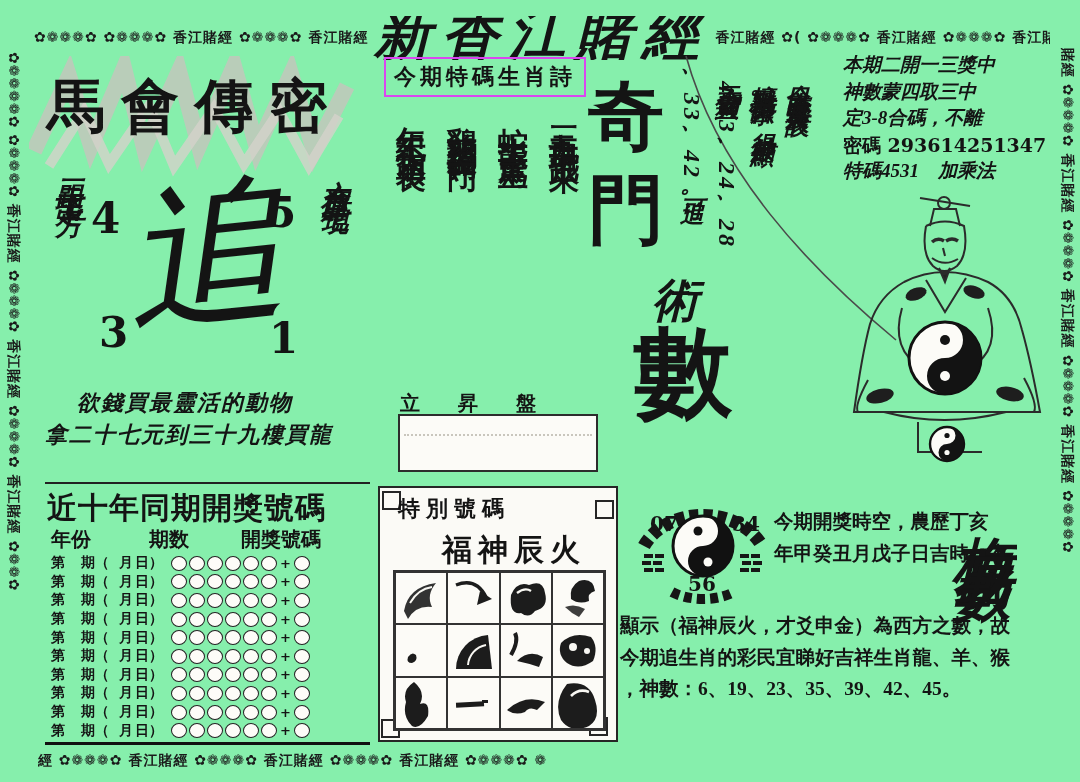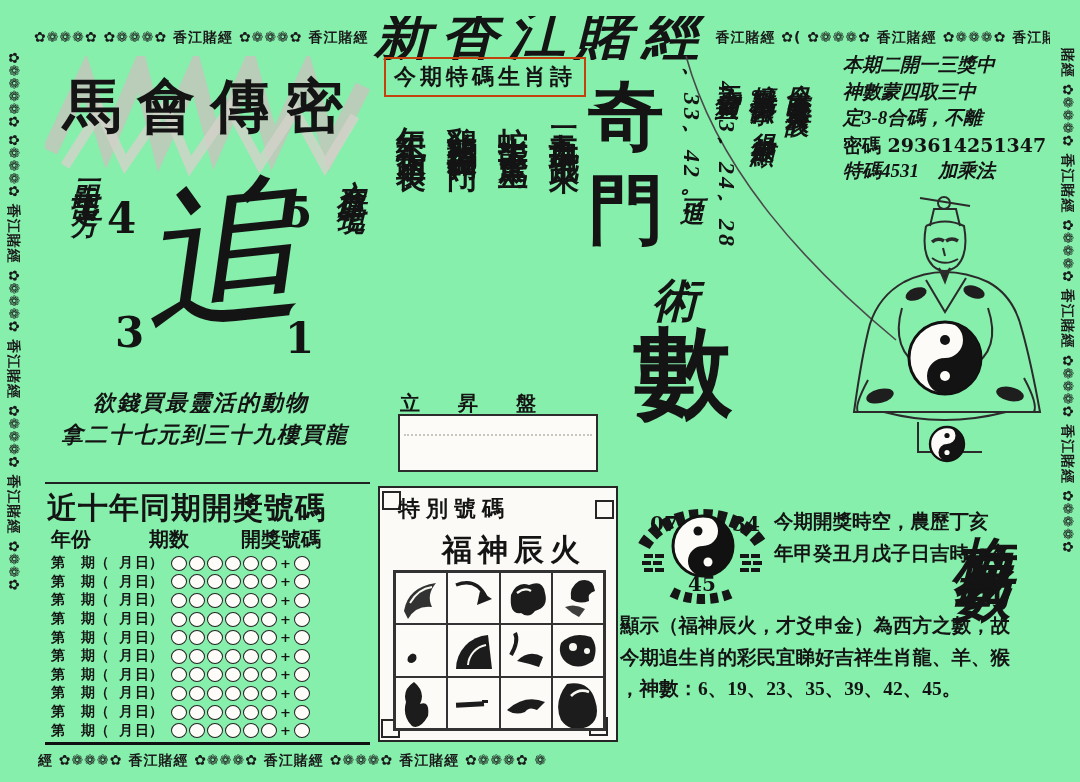--- a/index.html
+++ b/index.html
@@ -14,35 +14,35 @@
 
   
   .pattern{font-family:"DejaVu Sans",sans-serif;font-weight:700;font-size:14px;color:#1a1a1a;letter-spacing:1px;}
   #border-top{top:16px;left:34px;right:30px;height:44px;display:flex;align-items:center;justify-content:space-between;gap:6px;overflow:hidden;}
   #page-title{font-size:57px;font-weight:700;font-style:italic;letter-spacing:10px;margin-top:-8px;flex-shrink:0;}
   #border-bottom{bottom:6px;left:38px;right:20px;overflow:hidden;height:24px;}
   #border-left{left:4px;top:52px;height:700px;overflow:hidden;text-orientation:sideways;}
   #border-right{right:4px;top:48px;height:706px;overflow:hidden;text-orientation:sideways;}
 
   
-  #horse-panel{left:45px;top:56px;width:330px;height:416px;}
+  #horse-panel{left:29px;top:56px;width:330px;height:416px;}
   #horse-heading{left:18px;top:12px;font-size:58px;font-weight:900;letter-spacing:16px;white-space:nowrap;}
   #horse-left-v,#horse-right-v{font-size:27px;font-weight:700;letter-spacing:5px;font-style:italic;}
   #horse-left-v{left:22px;top:102px;height:300px;}
   #horse-right-v{left:288px;top:102px;height:300px;}
   .horse-num{font-size:42px;font-weight:900;font-family:"DejaVu Serif",serif;}
   #num-4{left:62px;top:138px;} #num-5{left:238px;top:132px;}
   #num-3{left:70px;top:252px;} #num-1{left:240px;top:258px;}
   #horse-bigchar{left:96px;top:118px;font-size:160px;font-weight:400;font-style:italic;transform:rotate(-6deg);line-height:1;}
   #horse-note1{left:48px;top:332px;font-size:22px;font-weight:700;font-style:italic;letter-spacing:2px;}
   #horse-note2{left:16px;top:364px;font-size:22px;font-weight:700;font-style:italic;letter-spacing:2px;}
 
   
   #poem-panel{left:378px;top:55px;width:270px;height:420px;}
-  #poem-box-title{left:6px;top:2px;border:2px solid #c2410c;padding:3px 8px;font-size:22px;font-weight:700;letter-spacing:4px;white-space:nowrap;}
+  #poem-box-title{left:6px;top:2px;border:2px solid #d946ef;padding:3px 8px;font-size:22px;font-weight:700;letter-spacing:4px;white-space:nowrap;}
   #poem-cols{left:2px;top:48px;height:305px;font-size:30px;font-weight:700;letter-spacing:6px;}
   #poem-cols > div{margin:0 10px;}
   .bigchar{font-weight:900;line-height:1;}
   #qimen-c1{left:588px;top:78px;font-size:76px;}
   #qimen-c2{left:588px;top:172px;font-size:76px;}
   #qimen-c3{left:652px;top:270px;font-size:46px;font-weight:700;font-style:italic;}
   #qimen-c4{left:634px;top:324px;font-size:98px;}
   #plate-label{left:400px;top:390px;font-size:20px;font-weight:700;letter-spacing:38px;white-space:nowrap;}
   #plate-box{left:398px;top:414px;width:196px;height:54px;border:2px solid #2c2c2c;background:#fcfbf7;}
   #plate-box:after{content:"";position:absolute;left:4px;right:4px;top:18px;border-top:2px dotted #c9c6bd;}
@@ -463,21 +463,21 @@
         <rect x="112" y="82" width="9" height="4"></rect>
           <rect x="123" y="82" width="9" height="4"></rect>
       </g>
       <circle cx="75" cy="60" r="30" fill="#fcfbf7" stroke="#111" stroke-width="3"></circle>
       <path d="M75,30 a30,30 0 0 1 0,60 a15,15 0 0 1 0,-30 a15,15 0 0 0 0,-30 z" fill="#111"></path>
       <circle cx="70" cy="45" r="4.5" fill="#111"></circle>
       <circle cx="80" cy="76" r="4.5" fill="#fcfbf7"></circle>
     </svg>
     <span class="emb-num" id="en-07">07</span>
     <span class="emb-num" id="en-34">34</span>
-    <span class="emb-num" id="en-45">45</span>
+    <span class="emb-num" id="en-45">56</span>
   </div>
 
   <div id="meihua-right" class="abs">
     <div>今期開獎時空，農歷丁亥</div>
     <div>年甲癸丑月戊子日吉時，本</div>
   </div>
   <div id="meihua-full" class="abs">
     <div>顯示（福神辰火，才爻申金）為西方之數，故</div>
     <div>今期追生肖的彩民宜睇好吉祥生肖龍、羊、猴</div>
     <div>，神數：6、19、23、35、39、42、45。</div>

